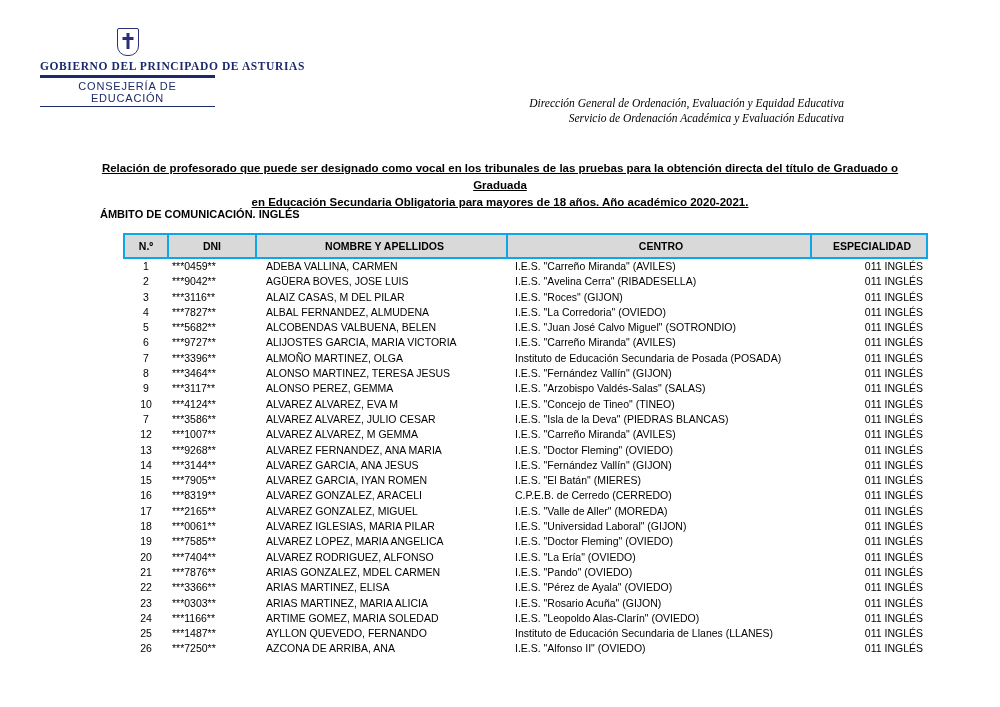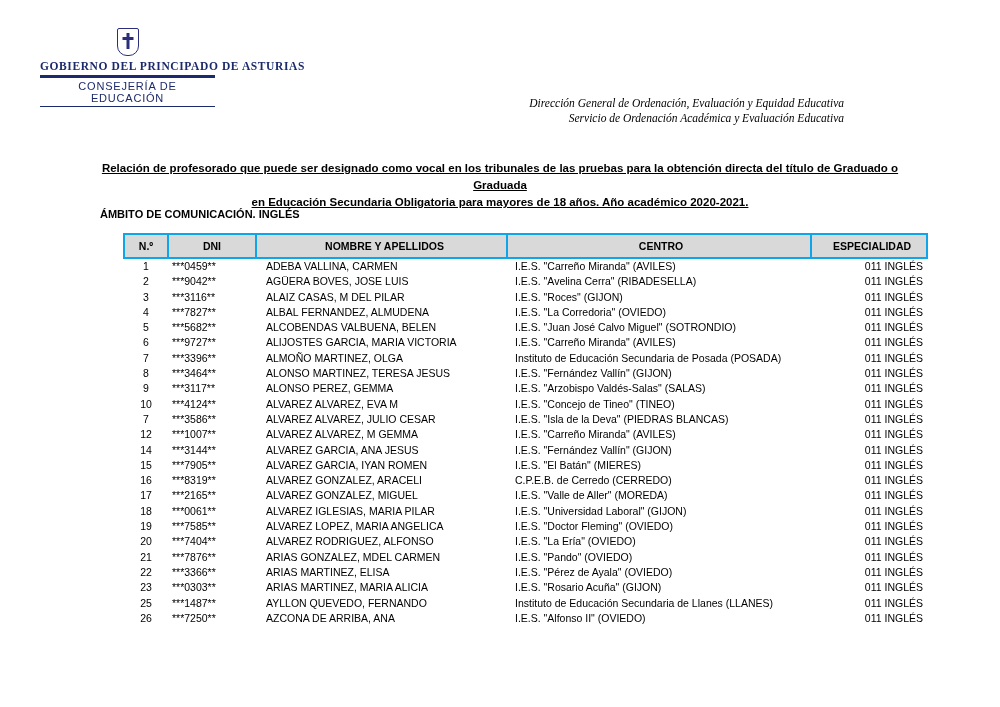--- a/index.html
+++ b/index.html
@@ -283,20 +283,27 @@
             <td class="col-esp">011 INGLÉS</td>
           </tr>
           <tr>
             <td class="col-num">12</td>
             <td class="col-dni">***1007**</td>
             <td class="col-nom">ALVAREZ ALVAREZ, M GEMMA</td>
             <td class="col-cen">I.E.S. "Carreño Miranda" (AVILES)</td>
             <td class="col-esp">011 INGLÉS</td>
           </tr>
           <tr>
+            <td class="col-num">13</td>
+            <td class="col-dni">***9268**</td>
+            <td class="col-nom">ALVAREZ FERNANDEZ, ANA MARIA</td>
+            <td class="col-cen">I.E.S. "Doctor Fleming" (OVIEDO)</td>
+            <td class="col-esp">011 INGLÉS</td>
+          </tr>
+          <tr>
             <td class="col-num">14</td>
             <td class="col-dni">***3144**</td>
             <td class="col-nom">ALVAREZ GARCIA, ANA JESUS</td>
             <td class="col-cen">I.E.S. "Fernández Vallín" (GIJON)</td>
             <td class="col-esp">011 INGLÉS</td>
           </tr>
           <tr>
             <td class="col-num">15</td>
             <td class="col-dni">***7905**</td>
             <td class="col-nom">ALVAREZ GARCIA, IYAN ROMEN</td>
@@ -353,20 +360,27 @@
             <td class="col-esp">011 INGLÉS</td>
           </tr>
           <tr>
             <td class="col-num">23</td>
             <td class="col-dni">***0303**</td>
             <td class="col-nom">ARIAS MARTINEZ, MARIA ALICIA</td>
             <td class="col-cen">I.E.S. "Rosario Acuña" (GIJON)</td>
             <td class="col-esp">011 INGLÉS</td>
           </tr>
           <tr>
+            <td class="col-num">24</td>
+            <td class="col-dni">***1166**</td>
+            <td class="col-nom">ARTIME GOMEZ, MARIA SOLEDAD</td>
+            <td class="col-cen">I.E.S. "Leopoldo Alas-Clarín" (OVIEDO)</td>
+            <td class="col-esp">011 INGLÉS</td>
+          </tr>
+          <tr>
             <td class="col-num">25</td>
             <td class="col-dni">***1487**</td>
             <td class="col-nom">AYLLON QUEVEDO, FERNANDO</td>
             <td class="col-cen">Instituto de Educación Secundaria de Llanes (LLANES)</td>
             <td class="col-esp">011 INGLÉS</td>
           </tr>
           <tr>
             <td class="col-num">26</td>
             <td class="col-dni">***7250**</td>
             <td class="col-nom">AZCONA DE ARRIBA, ANA</td>

